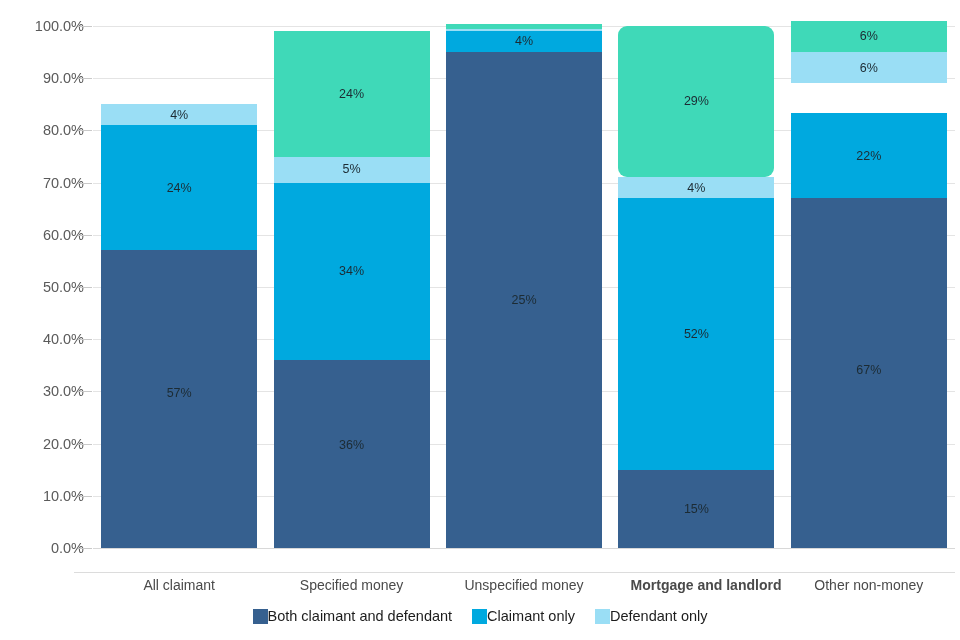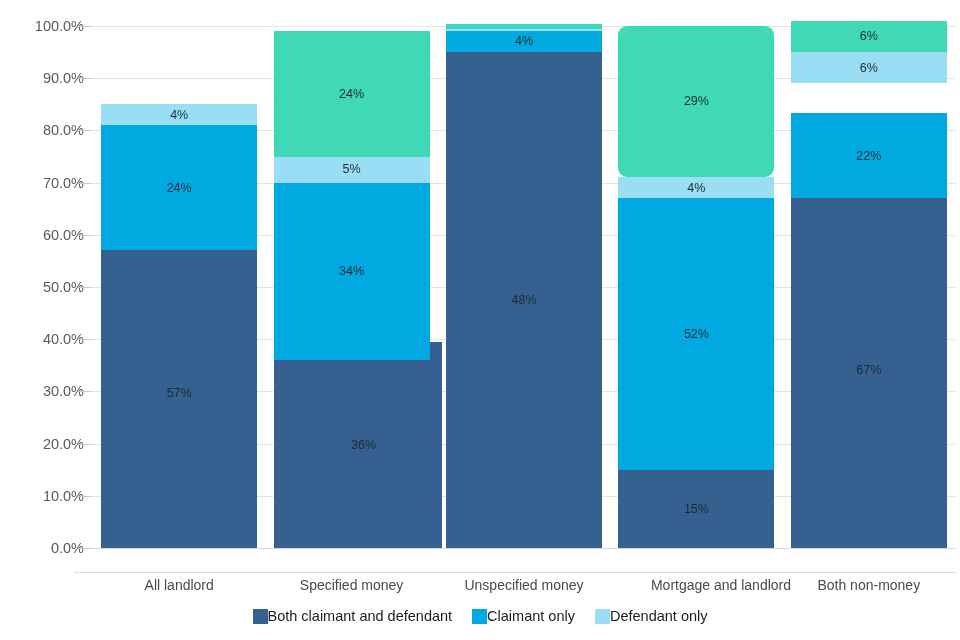--- a/index.html
+++ b/index.html
@@ -186,36 +186,36 @@
           <span class="seg-label">57%</span>
         </div>
         <div class="seg" style="height: 125.28px; bottom: 297.54px; background: rgb(0, 169, 223);">
           <span class="seg-label">24%</span>
         </div>
         <div class="seg" style="height: 20.88px; bottom: 422.82px; background: rgb(154, 222, 245);">
           <span class="seg-label">4%</span>
         </div>
       </div>
       <div class="bar-group" style="left: 180.6px; width: 156px;">
-        <div class="seg" style="height: 206px; bottom: 0px; background: rgb(54, 96, 143); padding-left: 12px;">
+        <div class="seg" style="height: 206px; bottom: 0px; background: rgb(54, 96, 143);">
           <span class="seg-label">36%</span>
         </div>
         <div class="seg" style="height: 177.48px; bottom: 187.92px; background: rgb(0, 169, 223); text-align: right;">
           <span class="seg-label">34%</span>
         </div>
         <div class="seg" style="height: 26.1px; bottom: 365.4px; background: rgb(154, 222, 245);">
           <span class="seg-label">5%</span>
         </div>
         <div class="seg" style="height: 125.28px; bottom: 391.5px; background: rgb(63, 217, 184);">
           <span class="seg-label">24%</span>
         </div>
       </div>
       <div class="bar-group" style="left: 353px; width: 156px;">
         <div class="seg" style="height: 495.9px; bottom: 0px; background: rgb(54, 96, 143);">
-          <span class="seg-label">48%</span>
+          <span class="seg-label">25%</span>
         </div>
         <div class="seg" style="height: 20.88px; bottom: 495.9px; background: rgb(0, 169, 223);">
           <span class="seg-label">4%</span>
         </div>
         <div class="seg" style="height: 2.088px; bottom: 516.78px; background: rgb(154, 222, 245);"></div>
         <div class="seg" style="height: 5.22px; bottom: 518.868px; background: rgb(63, 217, 184);"></div>
       </div>
       <div class="bar-group" style="left: 525.4px; width: 156px;">
         <div class="seg" style="height: 78.3px; bottom: 0px; background: rgb(54, 96, 143);">
           <span class="seg-label">15%</span>
@@ -241,25 +241,25 @@
           <span class="seg-label">6%</span>
         </div>
         <div class="seg" style="height: 31.32px; bottom: 495.9px; background: rgb(63, 217, 184);">
           <span class="seg-label">6%</span>
         </div>
       </div>
     </div>
 
   <div class="x-axis-line"></div>
   <div id="x-axis">
-      <div class="x-tick-label" style="left: 179.2px;">All landlord</div>
+      <div class="x-tick-label" style="left: 179.2px;">All claimant</div>
       <div class="x-tick-label" style="left: 351.6px;">Specified money</div>
       <div class="x-tick-label" style="left: 524px;">Unspecified money</div>
-      <div class="x-tick-label" style="left: 721px;">Mortgage and landlord</div>
-      <div class="x-tick-label" style="left: 868.8px;">Both non-money</div>
+      <div class="x-tick-label" style="left: 706px; font-weight: bold;">Mortgage and landlord</div>
+      <div class="x-tick-label" style="left: 868.8px;">Other non-money</div>
     </div>
 
   <div class="legend" id="legend">
       <div class="legend-item">
         <span class="legend-swatch" style="background: rgb(54, 96, 143);"></span>
         <span class="legend-text">Both claimant and defendant</span>
       </div>
       <div class="legend-item">
         <span class="legend-swatch" style="background: rgb(0, 169, 223);"></span>
         <span class="legend-text">Claimant only</span>

